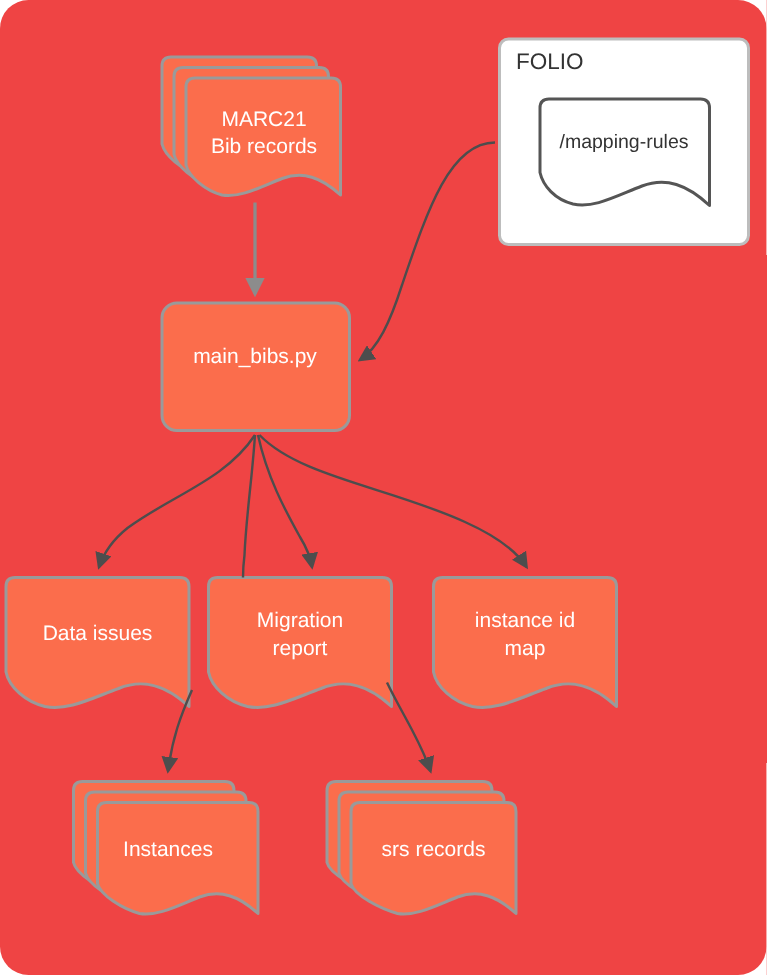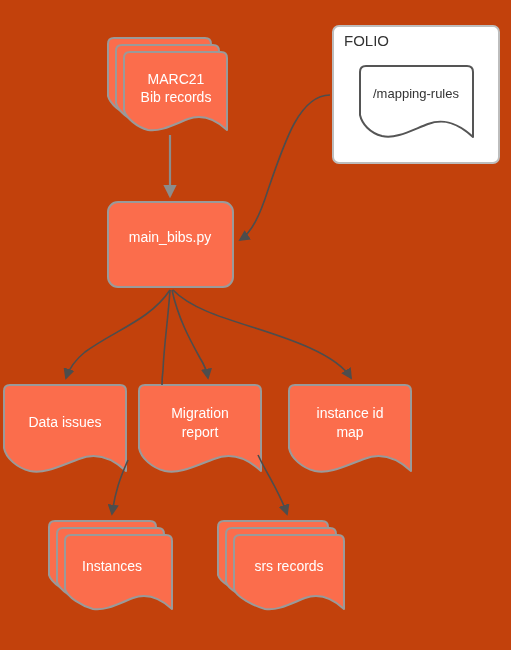--- a/index.html
+++ b/index.html
@@ -8,22 +8,23 @@
     padding: 0;
     background: #ffffff;
   }
   body {
     font-family: "Liberation Sans", sans-serif;
   }
   #canvas {
     position: relative;
     width: 511px;
     height: 650px;
-    background: #c2410c;
+    background: #ef4444;
     overflow: hidden;
+    border-radius: 19px;
   }
   #canvas svg {
     display: block;
     width: 511px;
     height: 650px;
   }
   .node-label {
     font-family: "Liberation Sans", sans-serif;
     font-size: 14px;
     fill: #ffffff;

